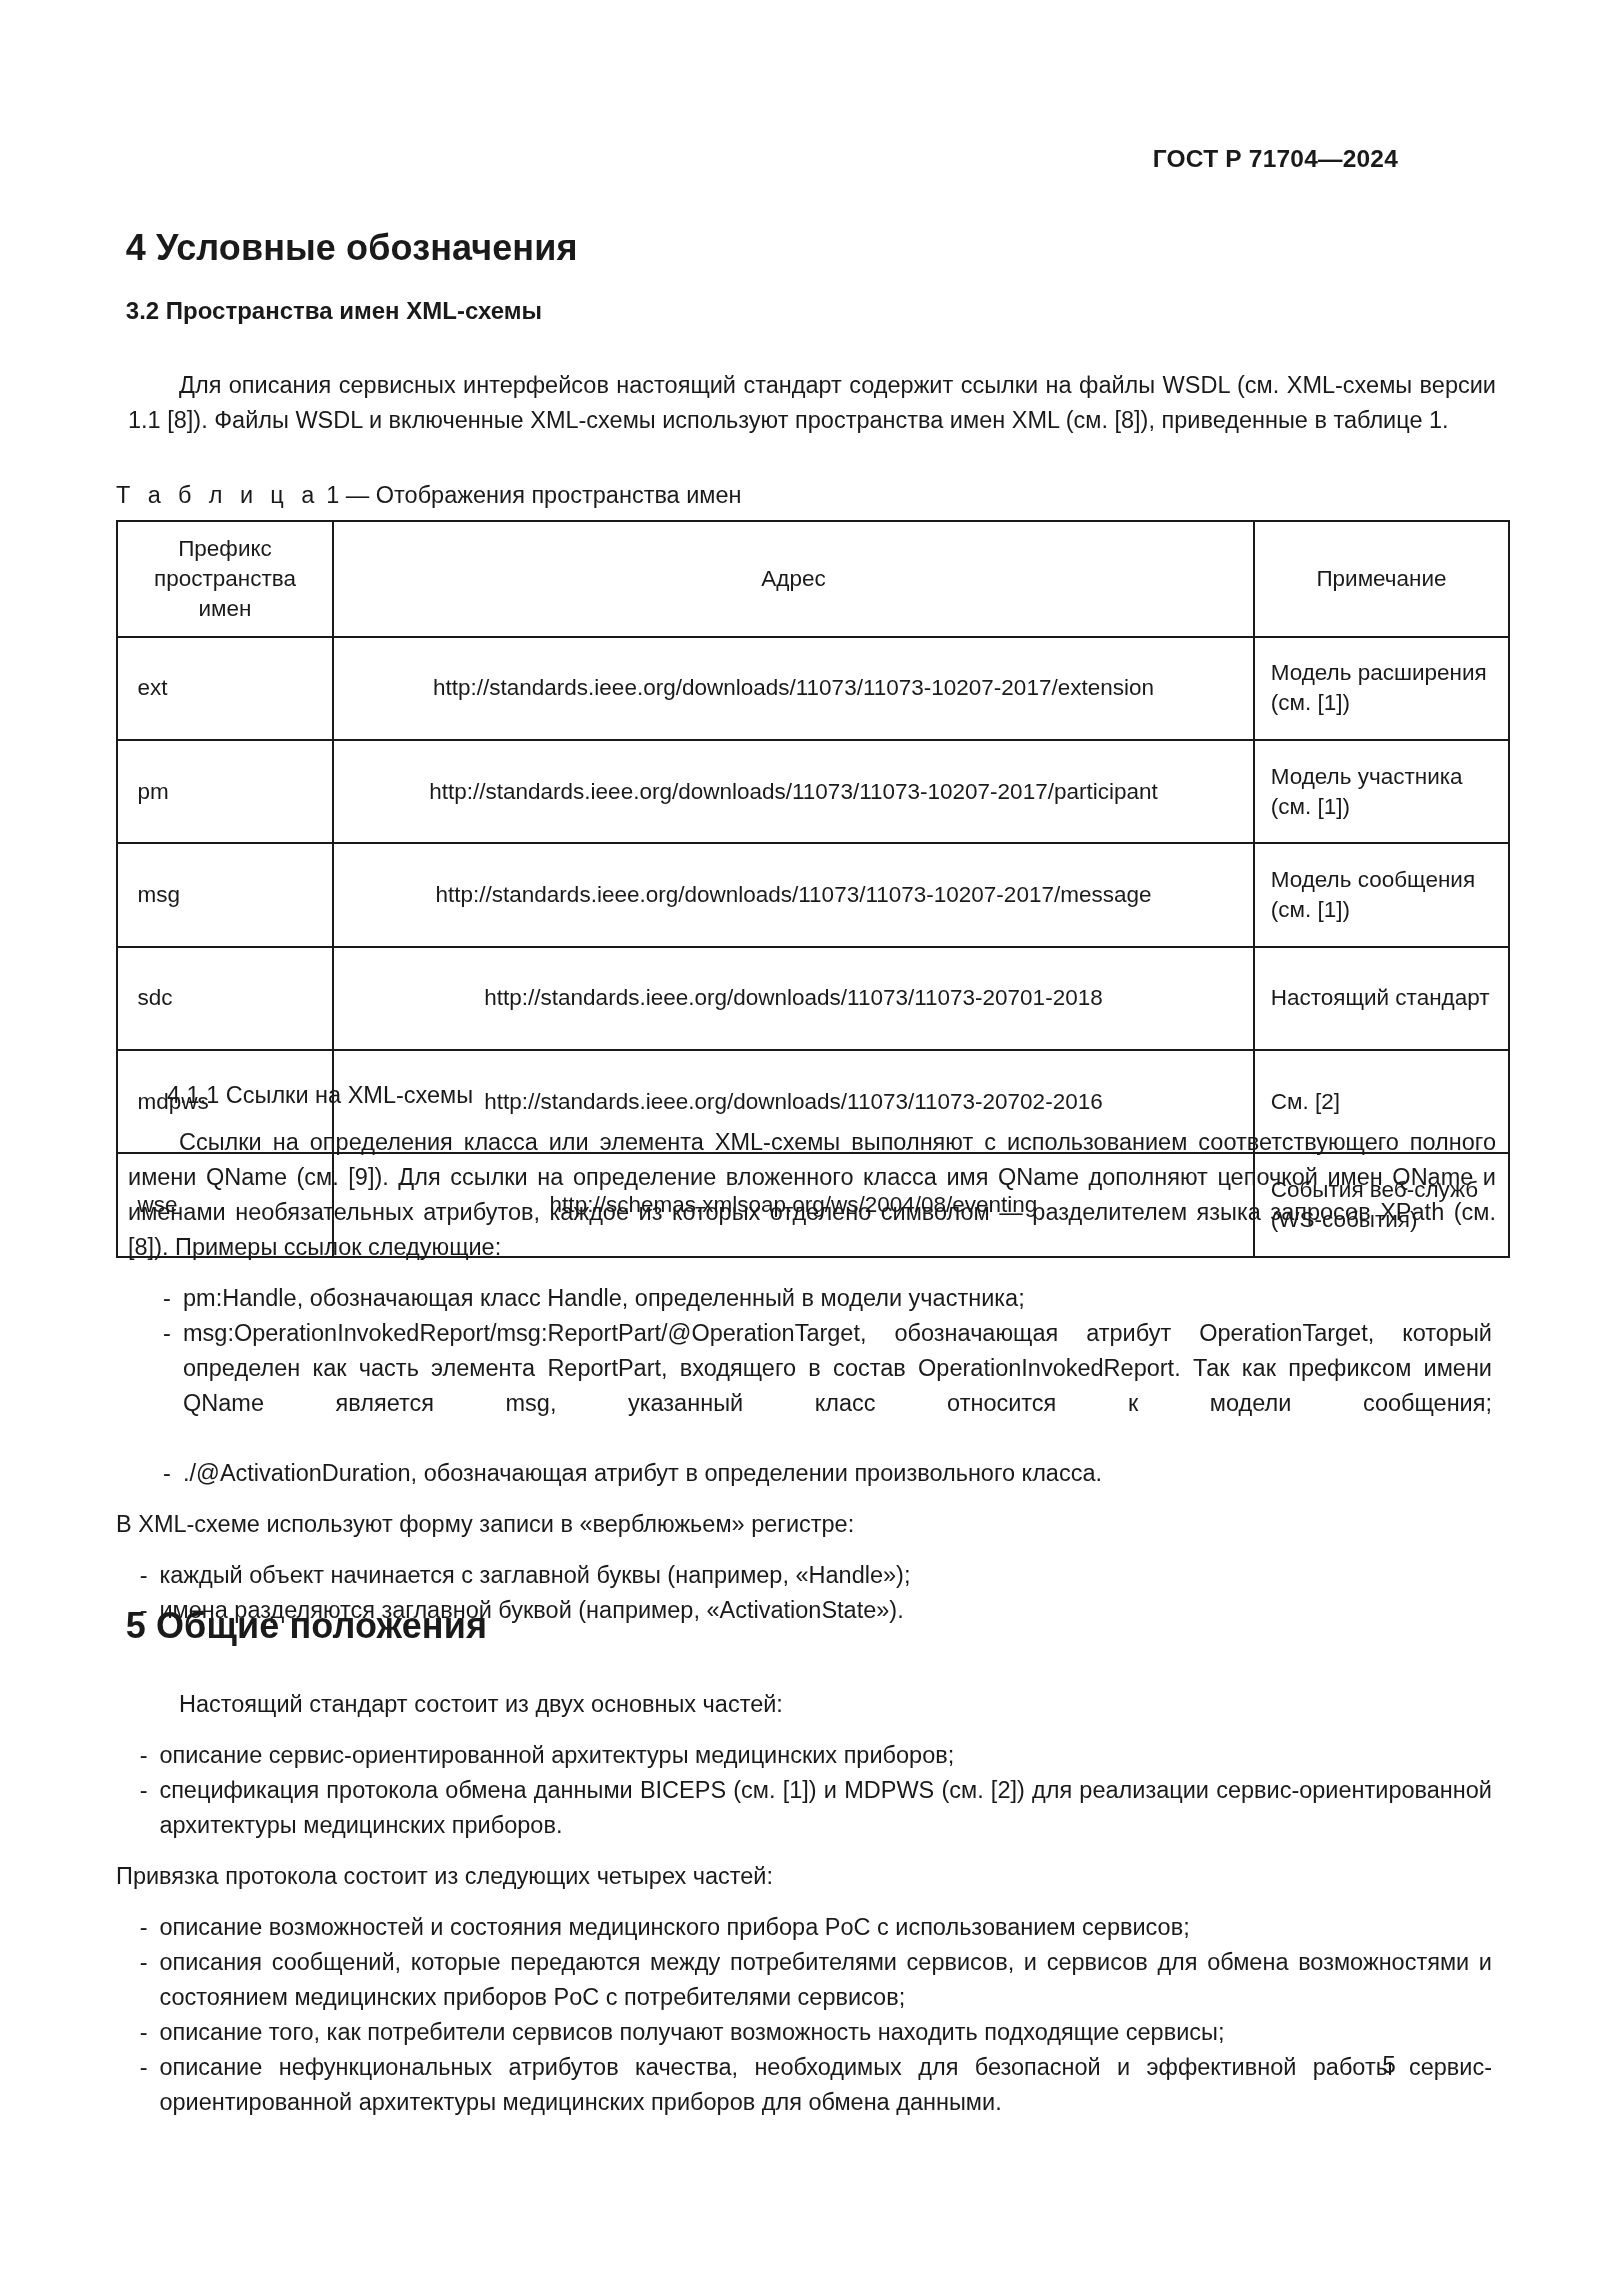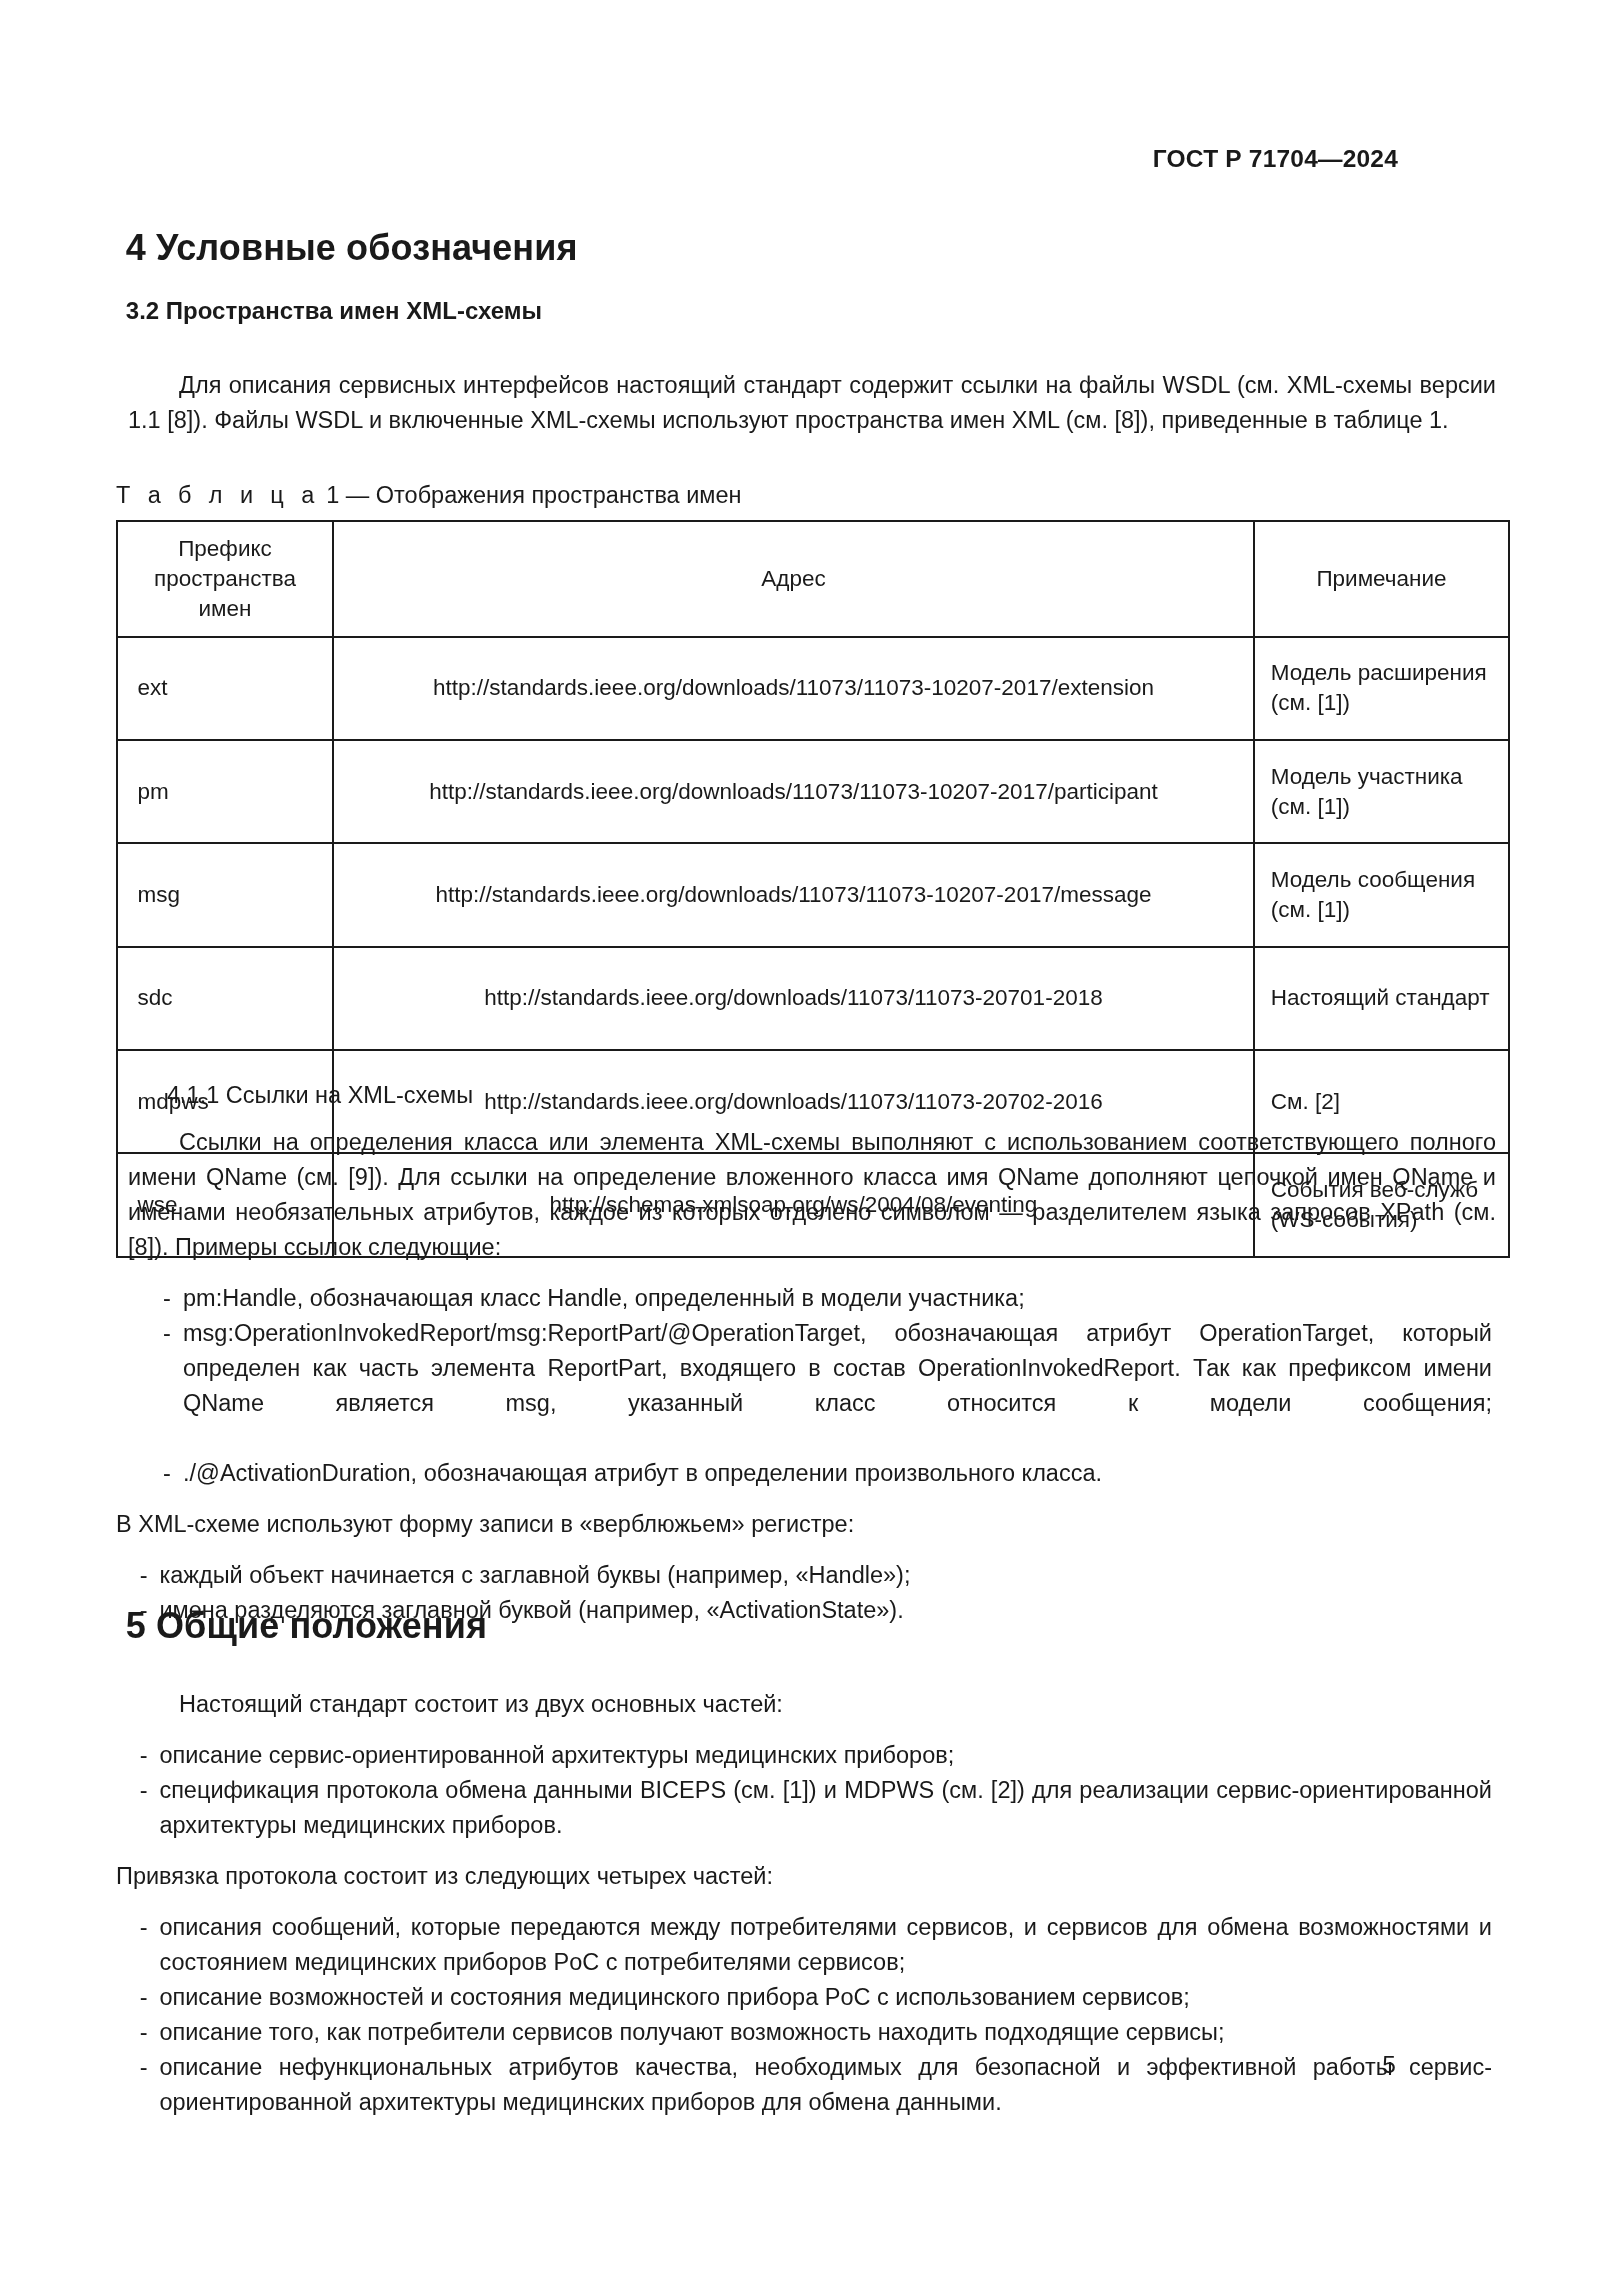--- a/index.html
+++ b/index.html
@@ -277,22 +277,22 @@
     <h1 class="sec-title sec5">5 Общие положения</h1>
 
     <div class="sec5-block">
       <p class="body-text indent">Настоящий стандарт состоит из двух основных частей:</p>
       <ul class="dash-list flush">
         <li>описание сервис-ориентированной архитектуры медицинских приборов;</li>
         <li>спецификация протокола обмена данными BICEPS (см. [1]) и MDPWS (см. [2]) для реализации сервис-ориентированной архитектуры медицинских приборов.</li>
       </ul>
       <div class="plain-line">Привязка протокола состоит из следующих четырех частей:</div>
       <ul class="dash-list flush">
+        <li>описание возможностей и состояния медицинского прибора PoC с использованием сервисов;</li>
         <li>описания сообщений, которые передаются между потребителями сервисов, и сервисов для обмена возможностями и состоянием медицинских приборов PoC с потребителями сервисов;</li>
-        <li>описание возможностей и состояния медицинского прибора PoC с использованием сервисов;</li>
         <li>описание того, как потребители сервисов получают возможность находить подходящие сервисы;</li>
         <li>описание нефункциональных атрибутов качества, необходимых для безопасной и эффективной работы сервис-ориентированной архитектуры медицинских приборов для обмена данными.</li>
       </ul>
     </div>
 
   </div>
 
   <div class="page-number">5</div>
 
 </div>

